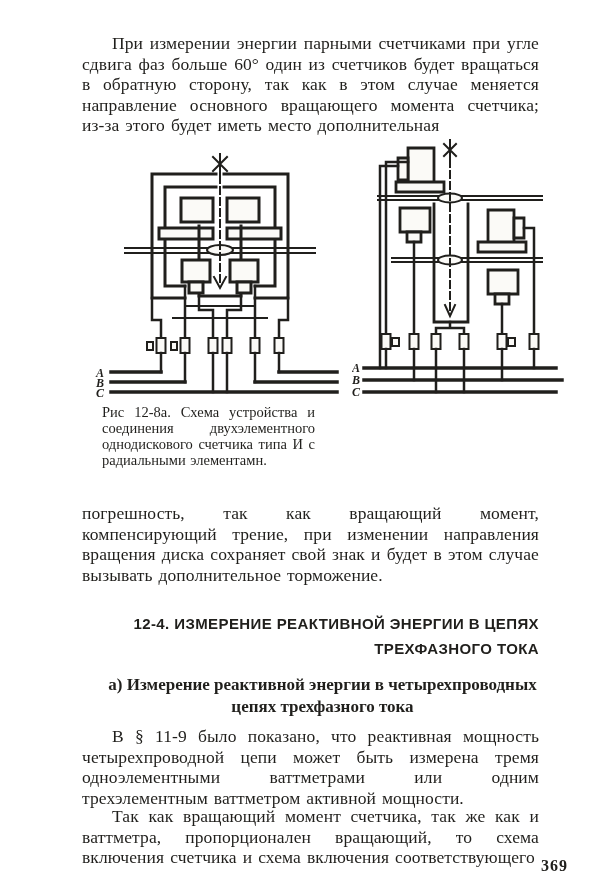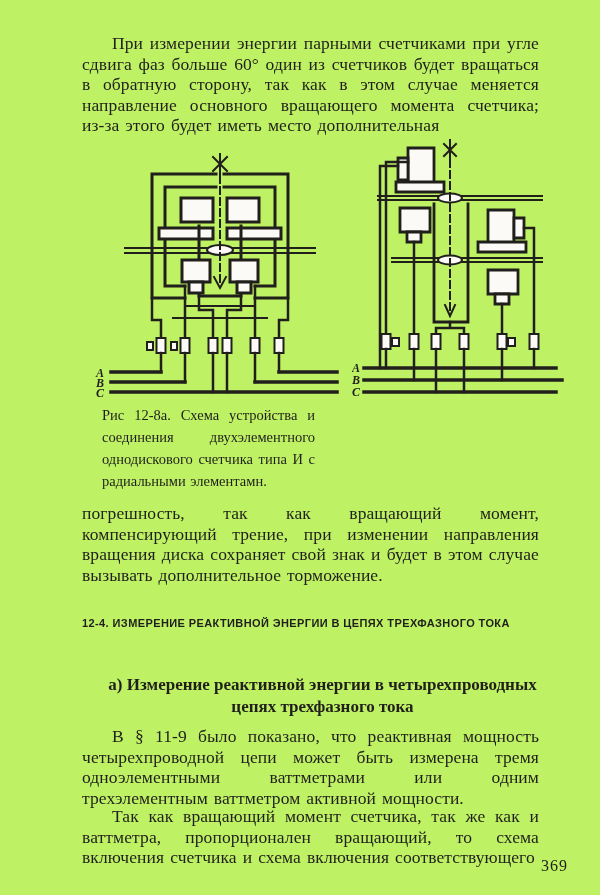--- a/index.html
+++ b/index.html
@@ -4,69 +4,69 @@
 <style>
   html,body{margin:0;padding:0;}
   body{
     background:#e8e8e6;
     font-family:"Liberation Serif","DejaVu Serif",serif;
   }
   .page{
     position:relative;
     width:600px;height:895px;
     margin:0 auto;
-    background:#bef264;
+    background:#ffffff;
     color:#201f1c;
     overflow:hidden;
   }
   .para{
     position:absolute;
     left:82px;width:457px;
     font-size:17.5px;
     line-height:20.5px;
     text-align:justify;
     letter-spacing:0.1px;
     word-spacing:1.5px;
     hyphens:auto;
   }
   .indent{text-indent:30px;}
   .caption{
     position:absolute;
     top:404px;
     font-size:14.5px;
-    line-height:22px;
+    line-height:16px;
     text-align:justify;
     hyphens:auto;
     word-spacing:1px;
   }
   .caption.left{left:102px;width:213px;}
   .caption.right{left:358px;width:192px;}
   .section-heading{
     position:absolute;
     left:82px;top:611px;width:457px;
-    text-align:left;
+    text-align:right;
     font-family:"Liberation Sans","DejaVu Sans",sans-serif;
     font-weight:bold;
-    font-size:11px;
+    font-size:15px;
     line-height:25px;
     letter-spacing:0.4px;
   }
   .subsection-heading{
     position:absolute;
     left:94px;top:674px;width:457px;
     text-align:center;
     font-weight:bold;
     font-size:17px;
     line-height:22px;
   }
   .page-number{
     position:absolute;
     left:541px;top:857px;
     font-size:16px;
-    font-weight:normal;
+    font-weight:bold;
     letter-spacing:1px;
   }
   .fig{position:absolute;}
   .fig-left{left:95px;top:146px;}
   .fig-right{left:352px;top:134px;}
   svg{display:block;}
   svg *{vector-effect:non-scaling-stroke;}
   .phase-label{
     font-family:"Liberation Serif","DejaVu Serif",serif;
     font-style:italic;

